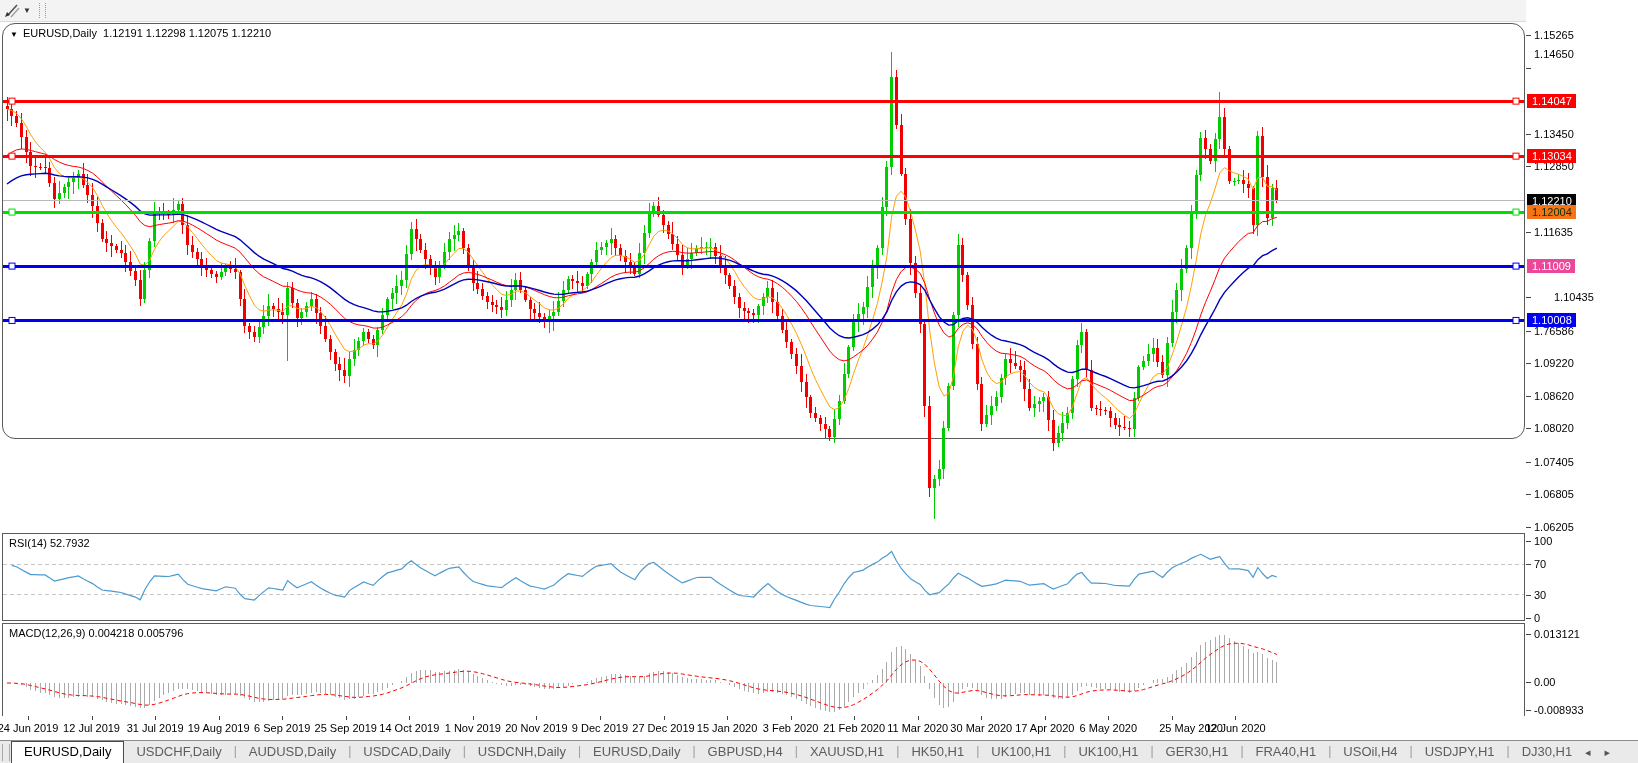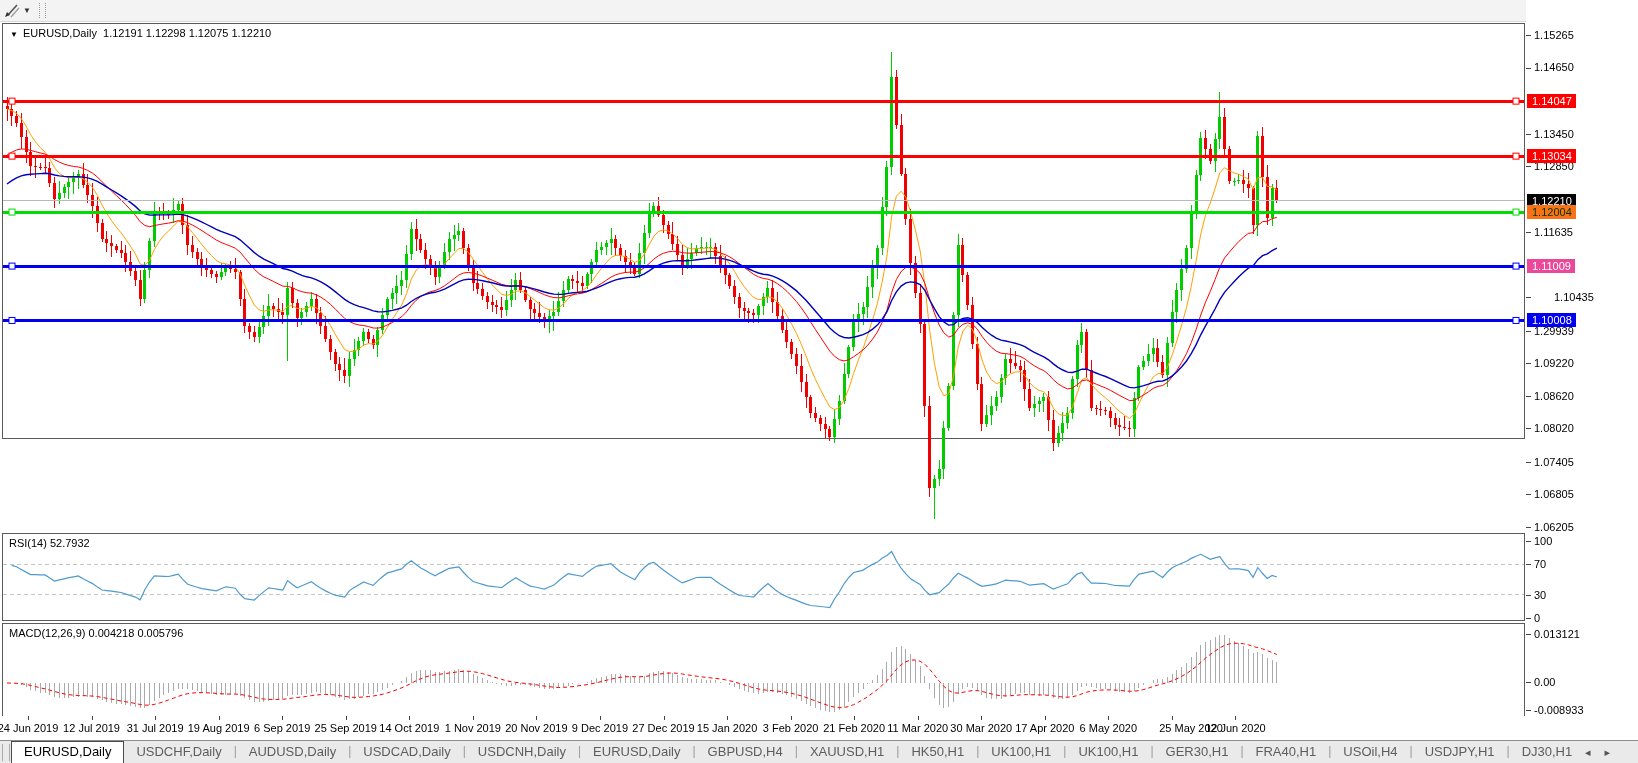--- a/index.html
+++ b/index.html
@@ -8,21 +8,21 @@
   
   #toolbar{position:absolute;left:0;top:0;width:1638px;height:21px;background:#f3f3f3;
            border-bottom:1px solid #d9d9d9;display:flex;align-items:center;}
   .tool-ico{width:20px;height:17px;margin-left:2px;display:inline-block;}
   .caret{font-size:8px;color:#333;margin:0 4px 0 1px;cursor:pointer;}
   .grip{width:5px;height:15px;margin:0 6px 0 4px;border-left:1px dotted #9a9a9a;border-right:1px dotted #9a9a9a;}
   .tfbtn{font-size:11px;color:#222;padding:2px 7px;margin:0 1px;border:1px solid transparent;cursor:pointer;line-height:13px;}
   .tfbtn.active{background:#fafafa;border:1px solid #bdbdbd;}
   
   .panel{position:absolute;left:2px;width:1523px;background:#fff;border:1px solid #5a5a5a;box-sizing:border-box;}
-  #panel-main{top:23px;height:416px;}
+  #panel-main{top:23px;height:416px;border-radius:13px;}
   #panel-rsi{top:533px;height:88px;}
   #panel-macd{top:623px;height:94px;}
   .panel svg{position:absolute;left:0;top:0;}
   .pane-label{position:absolute;left:6px;top:3px;font-size:11px;color:#000;white-space:nowrap;}
   #chart-title{position:absolute;left:7px;top:3px;font-size:11px;color:#000;white-space:nowrap;}
   #chart-title .dd{font-size:8px;margin-right:5px;color:#000;}
   
   #axis-right{position:absolute;left:1526px;top:0;width:136px;height:740px;background:#fff;font-size:11px;color:#000;}
   .ytick{position:absolute;left:0;width:5px;height:1px;background:#444;}
   .ylab{position:absolute;left:8px;white-space:nowrap;}
@@ -906,31 +906,31 @@
         </g>
         <polyline points="4,59.0 8.756,59.1 13.512,59.3 18.268,59.7 23.024,60.4 27.78,61.5 32.536,62.6 37.292,63.8 42.048,64.9 46.804,66.1 51.56,67.5 56.316,68.8 61.072,69.9 65.828,70.7 70.584,71.2 75.34,71.5 80.096,71.6 84.852,71.8 89.608,72.1 94.364,72.6 99.12,73.4 103.876,74.3 108.632,75.2 113.388,76.1 118.144,77.0 122.9,77.8 127.656,78.6 132.412,79.5 137.168,80.5 141.924,81.1 146.68,81.1 151.436,80.4 156.192,79.1 160.948,77.6 165.704,75.9 170.46,74.2 175.216,72.4 179.972,70.8 184.728,69.7 189.484,69.0 194.24,68.7 198.996,68.6 203.752,68.8 208.508,69.0 213.264,69.4 218.02,69.8 222.776,70.0 227.532,70.1 232.288,70.1 237.044,70.4 241.8,71.2 246.556,72.2 251.312,73.3 256.068,74.3 260.824,75.0 265.58000000000004,75.4 270.336,75.5 275.092,75.4 279.848,75.3 284.60400000000004,74.7 289.36,74.1 294.116,73.5 298.872,73.0 303.62800000000004,72.4 308.384,71.6 313.14,71.0 317.896,70.6 322.65200000000004,70.4 327.408,70.6 332.164,71.0 336.92,71.7 341.67600000000004,72.4 346.432,73.0 351.188,73.4 355.944,73.3 360.70000000000005,73.0 365.456,72.5 370.212,72.0 374.968,71.2 379.72400000000005,70.2 384.48,68.9 389.236,67.3 393.992,65.6 398.74800000000005,63.8 403.504,61.7 408.26,59.3 413.016,56.8 417.77200000000005,54.7 422.528,52.9 427.284,51.7 432.04,50.8 436.79600000000005,50.2 441.552,49.7 446.308,49.0 451.064,48.4 455.82000000000005,47.7 460.576,47.3 465.332,47.2 470.088,47.7 474.84400000000005,48.5 479.6,49.7 484.356,51.0 489.112,52.5 493.86800000000005,53.9 498.624,55.4 503.38,56.7 508.136,57.7 512.892,58.4 517.648,58.9 522.404,59.4 527.1600000000001,60.0 531.916,60.6 536.672,61.3 541.428,62.1 546.184,62.7 550.94,63.2 555.696,63.5 560.452,63.4 565.2080000000001,63.0 569.964,62.5 574.72,61.9 579.476,61.3 584.232,60.6 588.988,59.7 593.744,58.7 598.5,57.5 603.2560000000001,56.3 608.0120000000001,55.1 612.768,54.1 617.524,53.3 622.28,52.8 627.0360000000001,52.6 631.792,52.7 636.548,52.7 641.3040000000001,52.5 646.0600000000001,51.9 650.816,51.0 655.572,50.2 660.328,49.5 665.0840000000001,49.1 669.84,49.0 674.596,49.3 679.3520000000001,50.0 684.1080000000001,50.8 688.864,51.5 693.62,52.2 698.376,52.8 703.1320000000001,53.4 707.888,53.9 712.644,54.4 717.4000000000001,55.0 722.1560000000001,55.8 726.912,56.8 731.668,58.0 736.424,59.4 741.1800000000001,60.9 745.936,62.4 750.692,63.8 755.4480000000001,65.0 760.2040000000001,65.8 764.96,66.3 769.716,66.7 774.472,67.1 779.2280000000001,67.7 783.984,68.4 788.74,69.4 793.4960000000001,70.5 798.2520000000001,71.9 803.008,73.4 807.764,75.2 812.52,77.0 817.2760000000001,78.7 822.032,80.4 826.788,82.0 831.5440000000001,83.1 836.3000000000001,83.7 841.056,83.5 845.812,82.5 850.568,80.7 855.3240000000001,78.3 860.08,75.6 864.836,72.5 869.5920000000001,69.1 874.3480000000001,65.5 879.104,61.4 883.86,56.8 888.616,51.0 893.3720000000001,45.4 898.128,40.8 902.884,37.7 907.6400000000001,36.1 912.3960000000001,36.0 917.152,37.3 921.908,40.3 926.664,45.3 931.4200000000001,51.1 936.176,57.1 940.932,62.4 945.6880000000001,66.5 950.4440000000001,68.8 955.2,69.1 959.956,68.3 964.712,67.3 969.4680000000001,66.6 974.224,66.6 978.98,67.4 983.7360000000001,68.7 988.4920000000001,69.9 993.248,71.0 998.004,71.7 1002.76,71.9 1007.5160000000001,71.7 1012.272,71.4 1017.028,70.9 1021.7840000000001,70.6 1026.54,70.7 1031.296,70.8 1036.0520000000001,70.9 1040.808,71.0 1045.564,71.3 1050.3200000000002,71.9 1055.076,72.5 1059.832,73.0 1064.588,73.2 1069.344,72.8 1074.1000000000001,71.6 1078.856,69.9 1083.612,68.2 1088.368,67.1 1093.124,66.5 1097.88,66.1 1102.636,65.9 1107.392,65.9 1112.1480000000001,66.1 1116.904,66.5 1121.66,66.8 1126.4160000000002,67.2 1131.172,67.2 1135.928,66.6 1140.684,65.5 1145.44,64.1 1150.1960000000001,62.5 1154.952,61.0 1159.708,59.8 1164.464,58.5 1169.22,56.8 1173.976,54.7 1178.732,52.3 1183.488,49.6 1188.2440000000001,46.3 1193,42.6 1197.756,38.4 1202.5120000000002,34.2 1207.268,30.5 1212.0240000000001,27.1 1216.78,23.9 1221.536,21.4 1226.2920000000001,19.9 1231.048,19.3 1235.804,19.3 1240.56,19.8 1245.316,20.8 1250.0720000000001,22.5 1254.828,23.6 1259.584,24.9 1264.3400000000001,26.7 1269.096,28.5 1273.852,30.5" fill="none" stroke="#ff0000" stroke-width="1" stroke-dasharray="4 3"></polyline>
       </svg>
     <div class="pane-label">MACD(12,26,9) 0.004218 0.005796</div>
   </div>
 
   <div id="axis-right">
       <div class="ytick" style="top: 35px;"></div>
       <div class="ylab" style="top: 29px;">1.15265</div>
       <div class="ytick" style="top: 68.3945px;"></div>
-      <div class="ylab" style="top: 61px;">1.14650</div>
+      <div class="ylab" style="top: 48px;">1.14650</div>
       <div class="ytick" style="top: 133.554px;"></div>
       <div class="ylab" style="top: 127.554px;">1.13450</div>
       <div class="ytick" style="top: 166.134px;"></div>
       <div class="ylab" style="top: 160.134px;">1.12850</div>
       <div class="ytick" style="top: 232.109px;"></div>
       <div class="ylab" style="top: 226.109px;">1.11635</div>
       <div class="ytick" style="top: 297.269px;"></div>
       <div class="ylab" style="top: 291.269px; margin-left: 20px;">1.10435</div>
       <div class="ytick" style="top: 330.663px;"></div>
-      <div class="ylab" style="top: 324.663px;">1.29939</div>
+      <div class="ylab" style="top: 324.663px;">1.76586</div>
       <div class="ytick" style="top: 363.243px;"></div>
       <div class="ylab" style="top: 357.243px;">1.09220</div>
       <div class="ytick" style="top: 395.823px;"></div>
       <div class="ylab" style="top: 389.823px;">1.08620</div>
       <div class="ytick" style="top: 428.403px;"></div>
       <div class="ylab" style="top: 422.403px;">1.08020</div>
       <div class="ytick" style="top: 461.798px;"></div>
       <div class="ylab" style="top: 455.798px;">1.07405</div>
       <div class="ytick" style="top: 494.378px;"></div>
       <div class="ylab" style="top: 488.378px;">1.06805</div>

